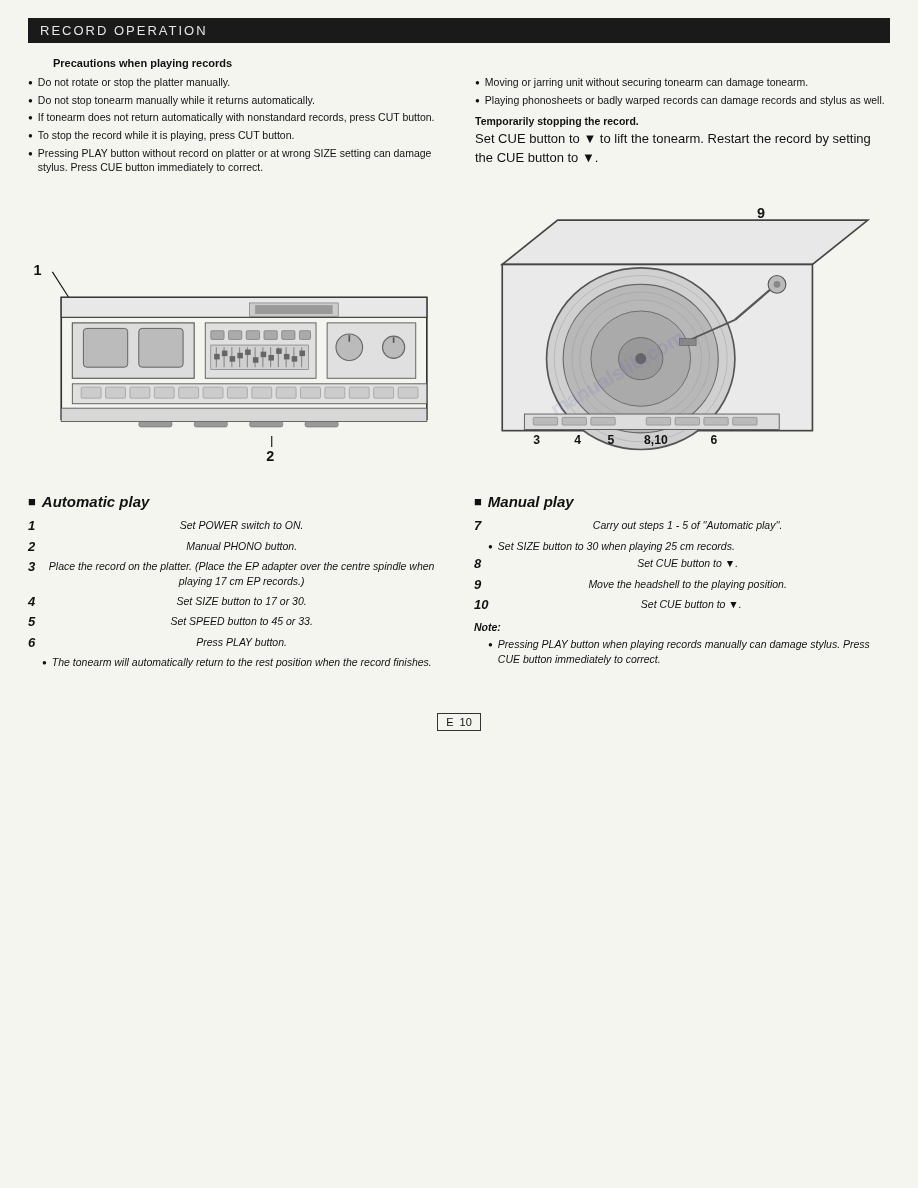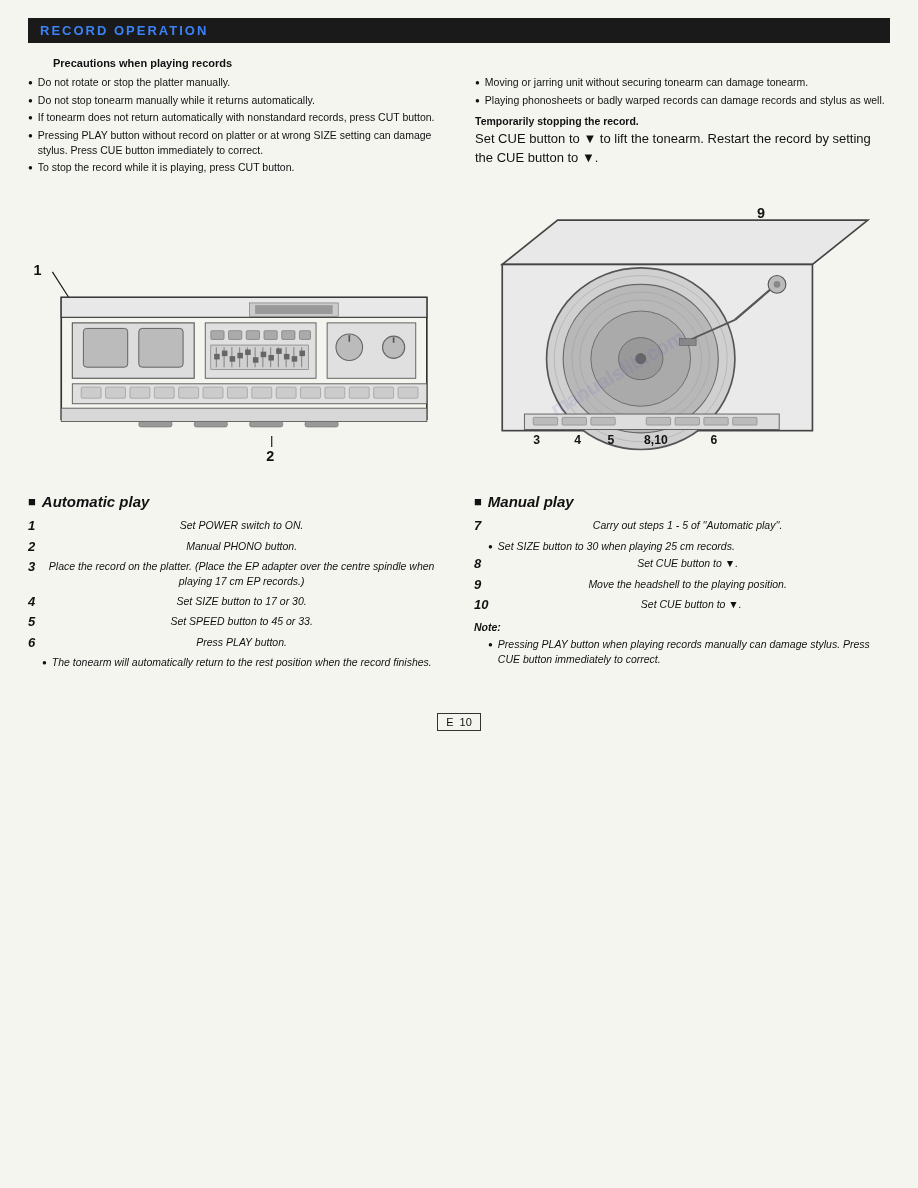--- a/index.html
+++ b/index.html
@@ -9,24 +9,24 @@
       background: #f5f5f0;
       font-family: Arial, Helvetica, sans-serif;
       font-size: 11px;
       color: #111;
       padding: 18px 28px 28px 28px;
     }
 
     
     .page-header {
       background: #1a1a1a;
-      color: #3b82f6;
+      color: #e5e5e5;
       padding: 5px 12px;
       font-size: 13px;
-      font-weight: bold;
+      font-weight: normal;
       letter-spacing: 2px;
       margin-bottom: 14px;
     }
 
     
     .precautions-title {
       font-size: 11px;
       font-weight: bold;
       margin-bottom: 6px;
       padding-left: 25px;
@@ -209,22 +209,22 @@
 </div>
 
 <div class="precautions-title">Precautions when playing records</div>
 
 <div class="two-col">
   <div class="col-left">
     <ul class="bullet-list">
       <li>Do not rotate or stop the platter manually.</li>
       <li>Do not stop tonearm manually while it returns automatically.</li>
       <li>If tonearm does not return automatically with nonstandard records, press CUT button.</li>
+      <li>To stop the record while it is playing, press CUT button.</li>
       <li>Pressing PLAY button without record on platter or at wrong SIZE setting can damage stylus. Press CUE button immediately to correct.</li>
-      <li>To stop the record while it is playing, press CUT button.</li>
     </ul>
   </div>
   <div class="col-right">
     <ul class="bullet-list">
       <li>Moving or jarring unit without securing tonearm can damage tonearm.</li>
       <li>Playing phonosheets or badly warped records can damage records and stylus as well.</li>
     </ul>
     <div class="temp-stop-title">Temporarily stopping the record.</div>
     <div class="temp-stop-text">
       Set CUE button to ▼ to lift the tonearm. Restart the record by setting the CUE button to ▼.

